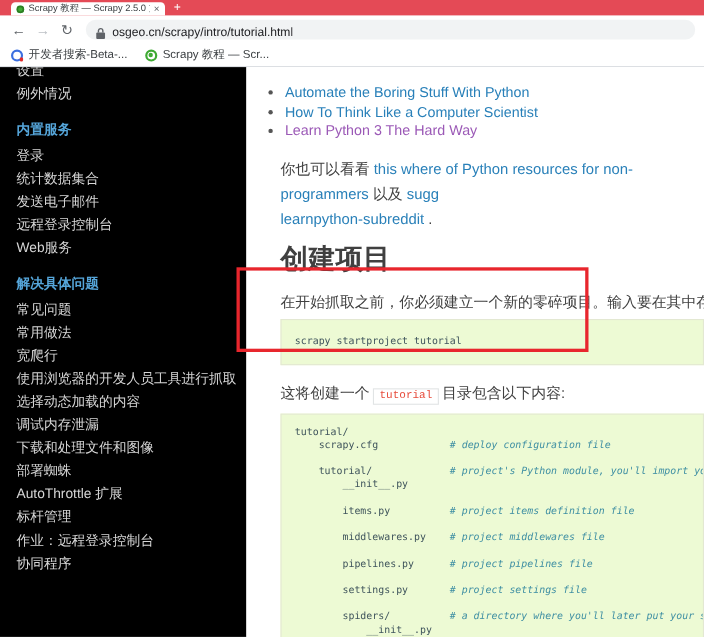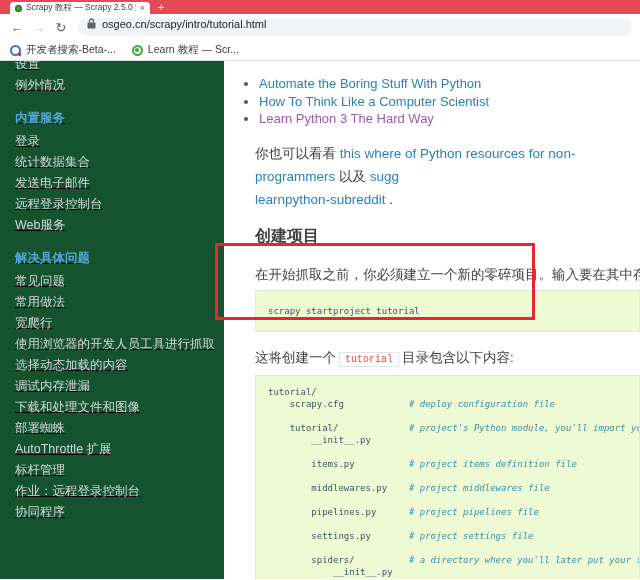--- a/index.html
+++ b/index.html
@@ -13,50 +13,50 @@
   .favicon { width:7px; height:7px; border-radius:50%; background:#3faa33; flex:0 0 auto;
              box-shadow: inset 0 0 0 1.5px #2d7d24; }
   .tab-title { flex:1; font-size:8.5px; color:#3c4043; white-space:nowrap; overflow:hidden; }
   .tab-close { font-size:9px; color:#5f6368; line-height:1; }
   .newtab { position:absolute; left:158px; top:0; color:#fff; font-size:11px; line-height:14px; }
 
   .toolbar { height:26px; background:#fff; display:flex; align-items:center; padding:0 8px; gap:4px; }
   .nav-btn { font-size:13px; color:#5f6368; width:18px; text-align:center; }
   .nav-btn.disabled { color:#bdc1c6; }
   .omnibox { flex:1; height:18px; background:#f1f3f4; border-radius:9px; display:flex;
-             align-items:flex-start; padding:0 9px; gap:6px; margin-left:4px; }
+             align-items:flex-end; padding:0 9px; gap:6px; margin-left:4px; }
   .url { font-size:11px; color:#202124; white-space:nowrap; overflow:hidden; }
 
   .bookmarks { height:21px; background:#fff; display:flex; align-items:center; padding:0 10px;
                gap:16px; border-bottom:1px solid #dcdfe3; }
   .bookmark { display:flex; align-items:center; gap:5px; font-size:10.5px; color:#3c4043; white-space:nowrap; }
   .bm-icon { width:11px; height:11px; border-radius:50%; flex:0 0 auto; position:relative; }
   .bm-baidu { background:#2b48d8; border-radius:45% 45% 50% 50%; }
   .bm-dev { background:#fff; border:2.5px solid #3b6fe0; }
   .bm-dev::after { content:""; position:absolute; right:-2px; bottom:-2px; width:3.5px; height:3.5px;
                    border-radius:50%; background:#e02b2b; }
   .bm-scrapy { background:#fff; border:2.5px solid #3faa33; }
   .bm-scrapy::after { content:""; position:absolute; left:1px; top:1px; width:4px; height:4px;
                       border-radius:50%; background:#3faa33; }
 
   
   .page { display:flex; height:518px; }
-  .sidebar { width:224px; background:#14532d; overflow:hidden; flex:0 0 auto;text-decoration:underline; }
+  .sidebar { width:224px; background:#000000; overflow:hidden; flex:0 0 auto; }
   .side-inner { margin-top:-7px; }
   .side-caption { color:#55a5d9; font-weight:bold; font-size:12.5px; padding:14px 0 4px 15px; white-space:nowrap; }
   .side-item { color:#d6d6d6; font-size:12.5px; line-height:21px; padding-left:15px; white-space:nowrap; cursor:pointer; }
 
   .content { flex:1; background:#fff; padding-left:31px; overflow:hidden; color:#404040; font-size:13.5px; }
   ul.resources { margin:14px 0 0 -8px; padding-left:8px; list-style-position:outside; }
   ul.resources li { line-height:17.5px; font-size:13px; color:#555; margin-left:4px; }
   a.link { color:#2980b9; text-decoration:none; cursor:pointer; }
   a.link.visited { color:#9b59b6; }
   .para { margin-top:14px; line-height:23px; white-space:nowrap; }
   .para.wrap2 { white-space:normal; }
-  h2.heading { margin-top:12px; font-size:16px; line-height:26px; color:#404040; font-weight:bold; }
+  h2.heading { margin-top:12px; font-size:25px; line-height:26px; color:#404040; font-weight:bold; }
   .codeblock { margin-top:4px; background:#edfad4; border:1px solid #e3e8d2; }
   .codeblock pre { font-family:"DejaVu Sans Mono", monospace; color:#3f545c; white-space:pre; overflow:hidden; }
   .codeblock.cmd pre { font-size:9px; line-height:12px; padding:14px 12px; }
   .codeblock.tree pre { font-size:9px; line-height:12px; padding:10px 12px; }
   .comment { color:#3f8fa3; font-style:italic; }
   code.inline { font-family:Liberation Mono, monospace; font-size:10px; color:#e74c3c;
                 background:#fff; border:1px solid #e1e4e5; padding:1px 5px; margin:0 3px; }
 
   .annotation { position:absolute; left:215px; top:243px; width:320px; height:77px;
                 border:3px solid #e8262d; z-index:50; pointer-events:none; }
@@ -90,21 +90,21 @@
     </div>
   </div>
 
   <div class="bookmarks">
     <div class="bookmark">
       <span class="bm-icon bm-dev"></span>
       <span>开发者搜索-Beta-...</span>
     </div>
     <div class="bookmark">
       <span class="bm-icon bm-scrapy"></span>
-      <span>Learn 教程 — Scr...</span>
+      <span>Scrapy 教程 — Scr...</span>
     </div>
   </div>
 
   <div class="page">
 
     <aside class="sidebar">
       <div class="side-inner" id="sidebar-inner">
           <div class="side-item">设置</div>
           <div class="side-item">例外情况</div>
           <div class="side-caption">内置服务</div>

